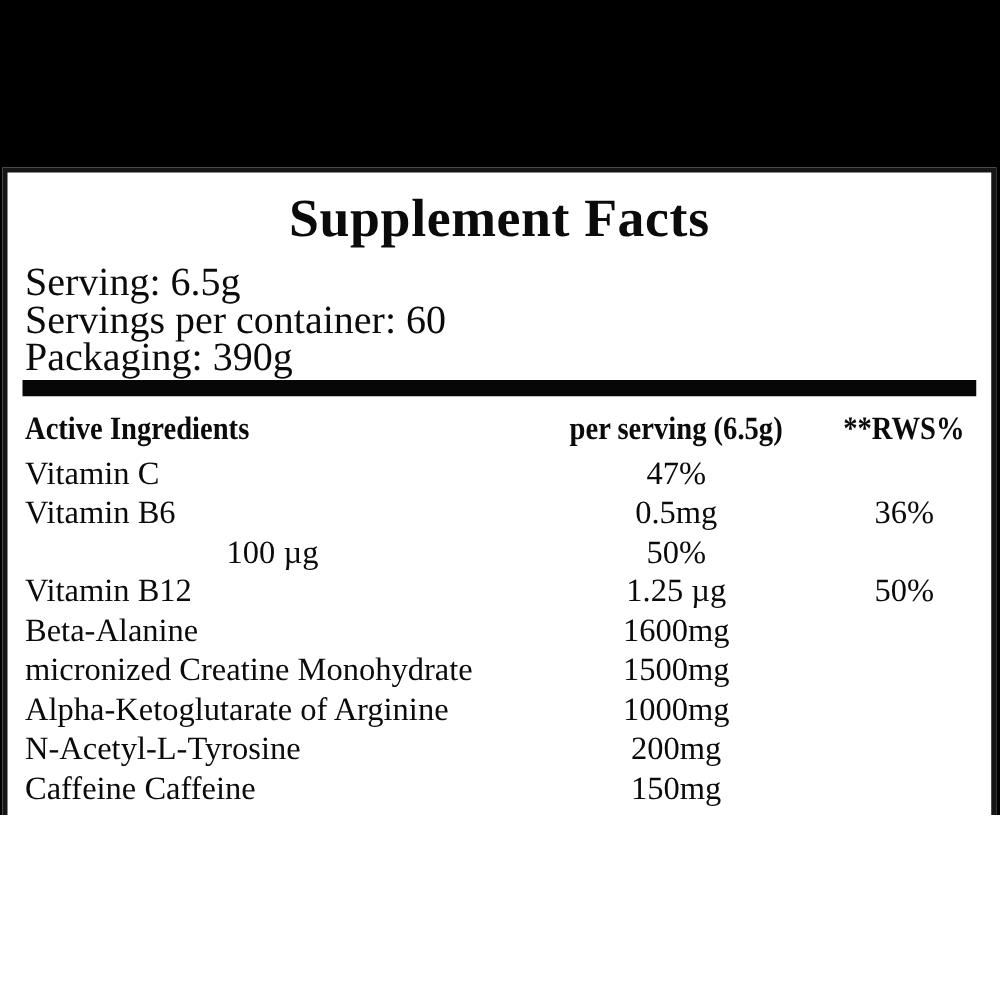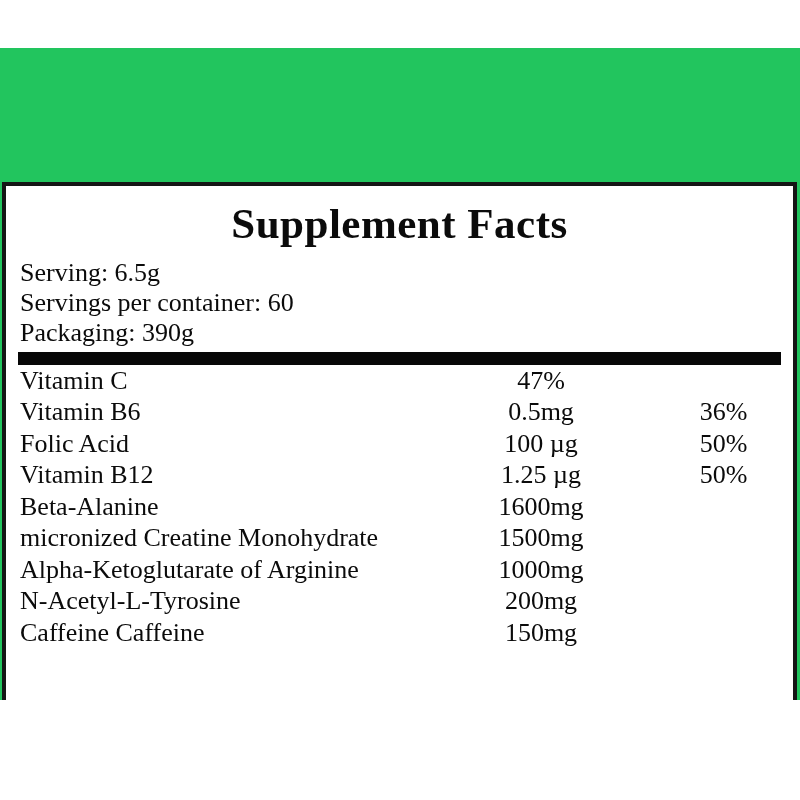--- a/index.html
+++ b/index.html
@@ -4,25 +4,24 @@
 <style>
   html, body {
     margin: 0;
     padding: 0;
     background: #ffffff;
   }
   .canvas {
     position: relative;
     width: 800px;
     height: 652px;
-    background: #22c55e;
+    background: #000000;
     font-family: "Liberation Serif", "DejaVu Serif", serif;
     color: #0b0b0b;
     overflow: hidden;
-    margin-top: 48px;
   }
   .panel {
     position: absolute;
     left: 2px;
     top: 134px;
     width: 787px;
     height: 522px;
     border: 4px solid #151515;
     background: #ffffff;
   }
@@ -30,21 +29,21 @@
     margin: 14px 0 0 0;
     text-align: center;
     font-size: 43px;
     line-height: 48px;
     font-weight: bold;
     letter-spacing: 0.5px;
   }
   .serving-info {
     margin-top: 10px;
     padding-left: 14px;
-    font-size: 26px;
+    font-size: 32px;
     line-height: 30px;
   }
   .thick-bar {
     height: 13px;
     margin: 4px 12px 0 12px;
     background: #070707;
   }
   .table {
     font-size: 26px;
   }
@@ -80,35 +79,45 @@
 
     <div class="serving-info">
       <div>Serving: 6.5g</div>
       <div>Servings per container: 60</div>
       <div>Packaging: 390g</div>
     </div>
 
     <div class="thick-bar"></div>
 
     <div class="table">
+      <div class="row header">
+        <span class="c1">
+          <span class="cond">Active Ingredients</span>
+        </span>
+        <span class="c2">
+          <span class="cond">per serving (6.5g)</span>
+        </span>
+        <span class="c3">
+          <span class="cond">**RWS%</span>
+        </span>
+      </div>
 
       <div id="rows-container">
         <div class="row">
           <span class="c1">Vitamin C</span>
           <span class="c3">47%</span>
         </div>
 
         <div class="row">
           <span class="c1">Vitamin B6</span>
           <span class="c2">0.5mg</span>
           <span class="c3">36%</span>
         </div>
 
         <div class="row">
-          <span class="c1">Folic Acid</span>
           <span class="c2">100 µg</span>
           <span class="c3">50%</span>
         </div>
 
         <div class="row">
           <span class="c1">Vitamin B12</span>
           <span class="c2">1.25 µg</span>
           <span class="c3">50%</span>
         </div>
 

